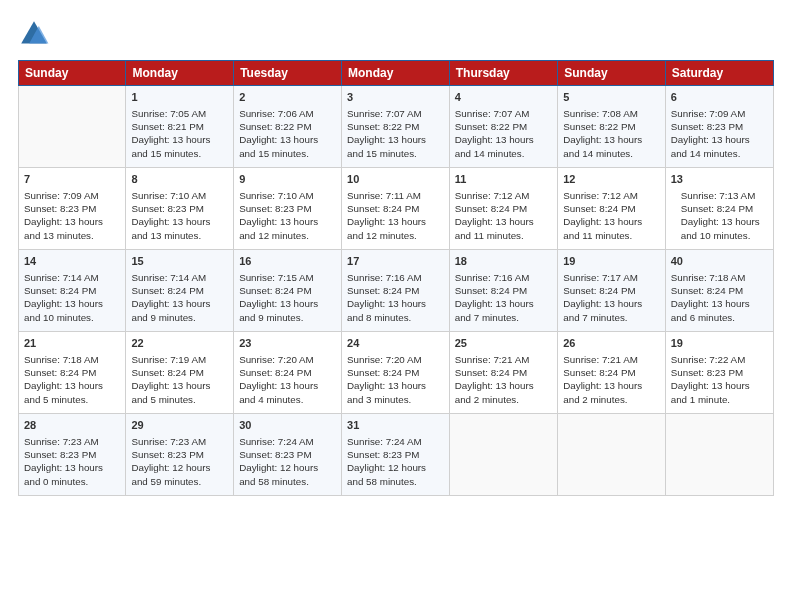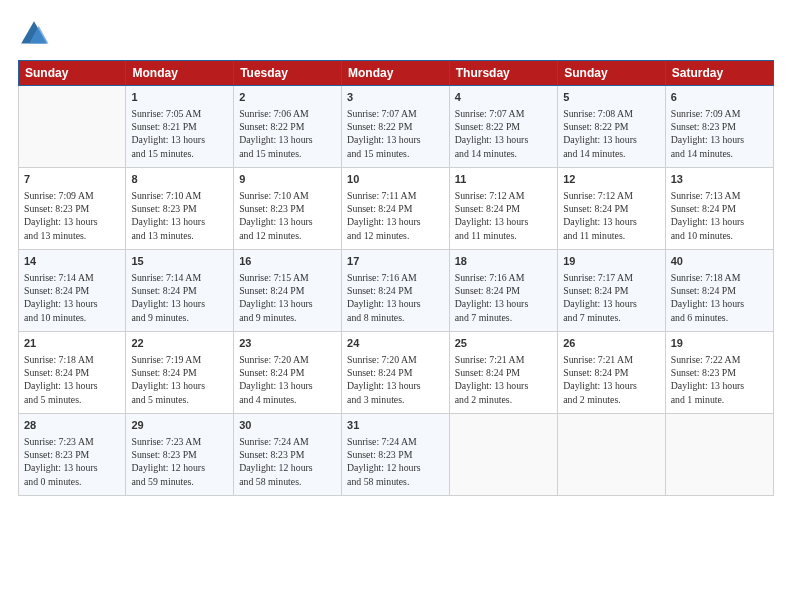--- a/index.html
+++ b/index.html
@@ -81,21 +81,20 @@
     }
     .day-num {
       font-weight: bold;
       font-size: 11px;
       display: block;
       margin-bottom: 2px;
     }
     .day-info {
       font-size: 9.8px;
       color: #333;
-      font-family: Liberation Serif, serif;
     }
     .empty-cell {
       background: #f9f9f9 !important;
     }
   </style>
 </head>
 <body>
 
 <div class="page">
   <div class="header">
@@ -211,21 +210,21 @@
           </td>
           <td>
             <span class="day-num">12</span>
             <div class="day-info" style="white-space: pre-line;">Sunrise: 7:12 AM
 Sunset: 8:24 PM
 Daylight: 13 hours
 and 11 minutes.</div>
           </td>
           <td>
             <span class="day-num">13</span>
-            <div class="day-info" style="white-space: pre-line;">Sunrise: 7:13 AM
+            <div class="day-info" style="white-space: pre-line; margin-left: 10px;">Sunrise: 7:13 AM
 Sunset: 8:24 PM
 Daylight: 13 hours
 and 10 minutes.</div>
           </td>
         </tr>
         <tr>
           <td>
             <span class="day-num">14</span>
             <div class="day-info" style="white-space: pre-line;">Sunrise: 7:14 AM
 Sunset: 8:24 PM

